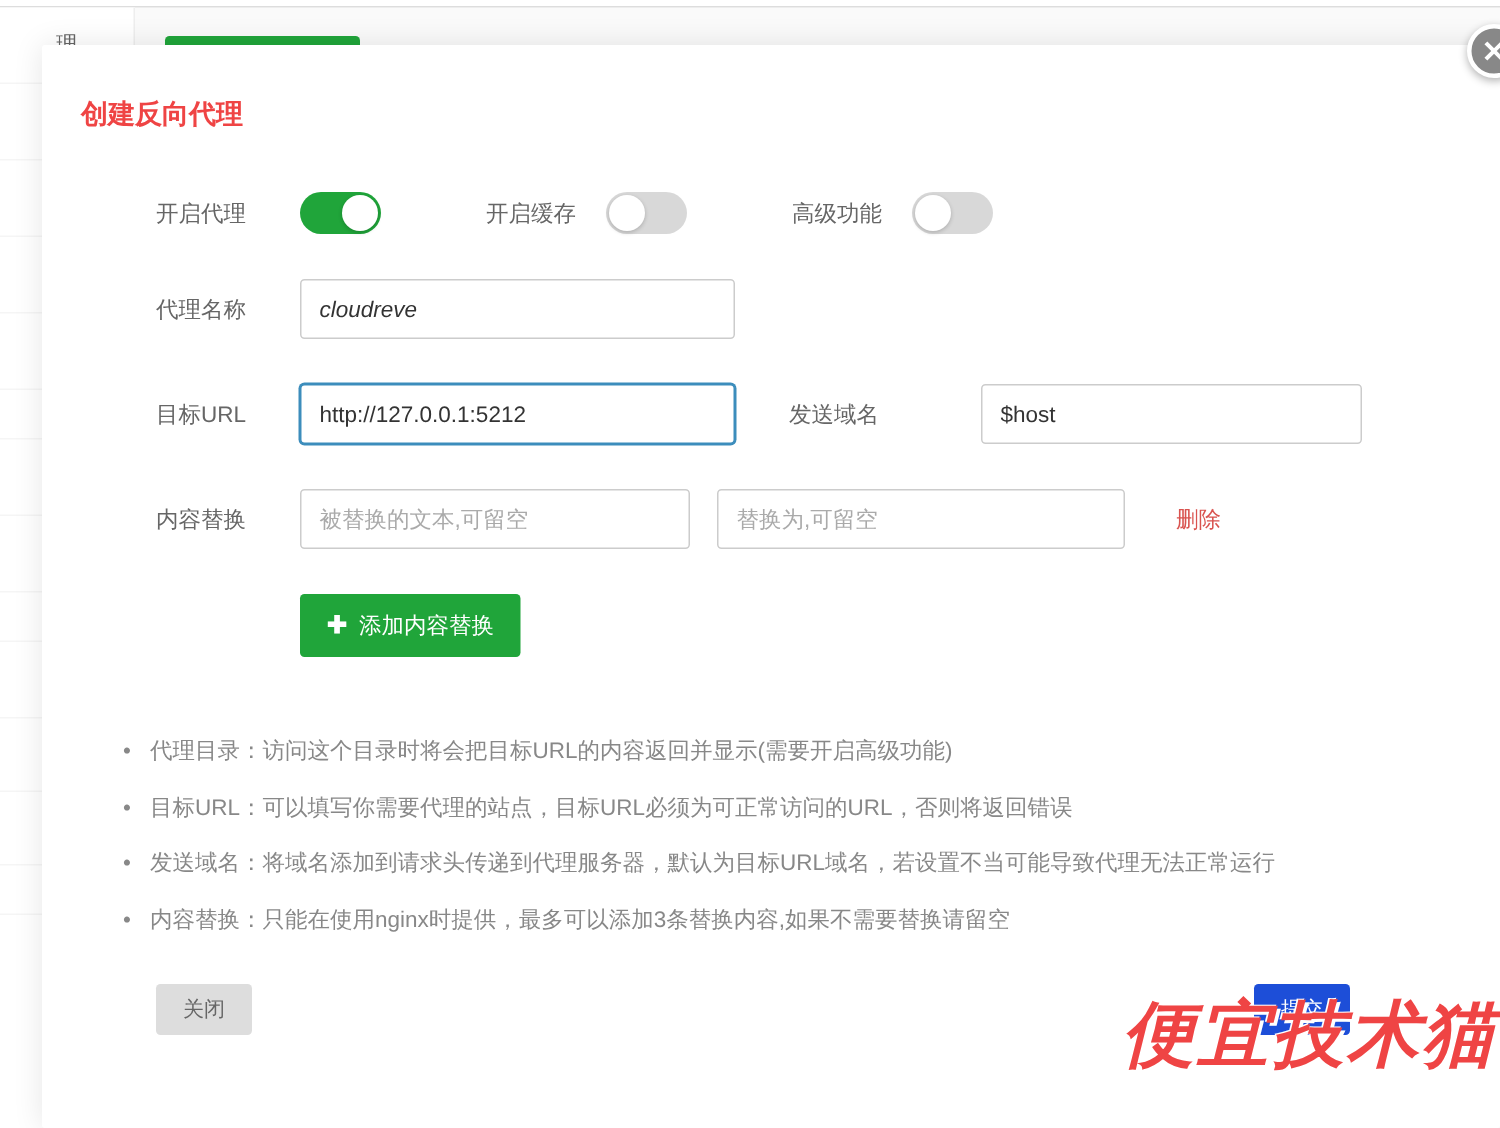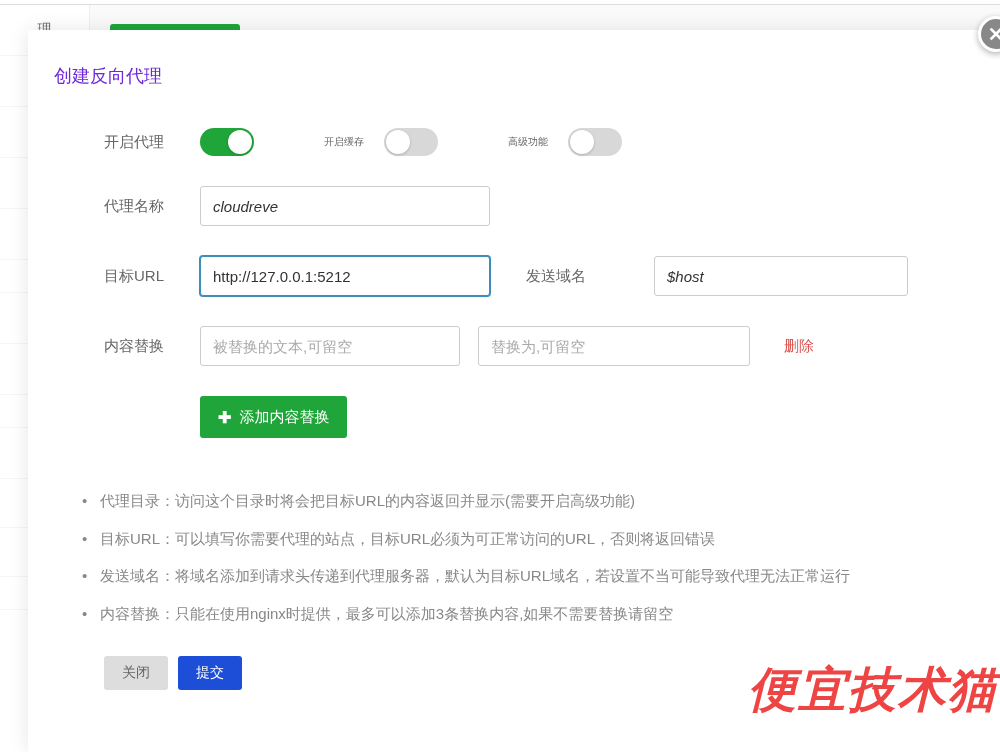--- a/index.html
+++ b/index.html
@@ -91,23 +91,23 @@
       left: 28px;
       right: 0;
       bottom: 0;
       background: #fff;
       box-shadow: 0 0 20px rgba(0,0,0,0.1);
       border-radius: 2px;
     }
 
     .modal-title {
       font-size: 18px;
-      color: #6d28d9;
+      color: #ef4444;
       padding: 34px 26px 0 26px;
-      font-weight: normal;
+      font-weight: bold;
     }
 
     .close-btn {
       position: absolute;
       top: -14px;
       right: -14px;
       width: 36px;
       height: 36px;
       border-radius: 50%;
       background: #888;
@@ -188,21 +188,21 @@
       left: 2px;
     }
 
     .toggle-group {
       display: flex;
       align-items: center;
       gap: 20px;
     }
 
     .toggle-label {
-      font-size: 10px;
+      font-size: 15px;
       color: #666;
     }
 
     
     .text-input {
       height: 40px;
       padding: 0 12px;
       font-size: 15px;
       border: 1px solid #ccc;
       border-radius: 3px;
@@ -221,21 +221,20 @@
     }
 
     .input-url {
       width: 290px;
       border-color: #3c8dbc;
       box-shadow: 0 0 0 1px #3c8dbc;
     }
 
     .input-domain {
       width: 254px;
-      font-style: italic;
     }
 
     .send-domain-label {
       width: 92px;
       font-size: 15px;
       color: #666;
     }
 
     .input-replace-from {
       width: 260px;
@@ -300,21 +299,21 @@
     .help-list li::before {
       content: "•";
       position: absolute;
       left: 8px;
       color: #888;
     }
 
     
     .modal-footer {
       display: flex;
-      justify-content: flex-start;
+      justify-content: space-between;
       gap: 10px;
       padding: 18px 50px 0 0;
     }
 
     .btn-cancel {
       background: #ddd;
       color: #666;
       border: none;
       padding: 8px 18px;
       font-size: 14px;

